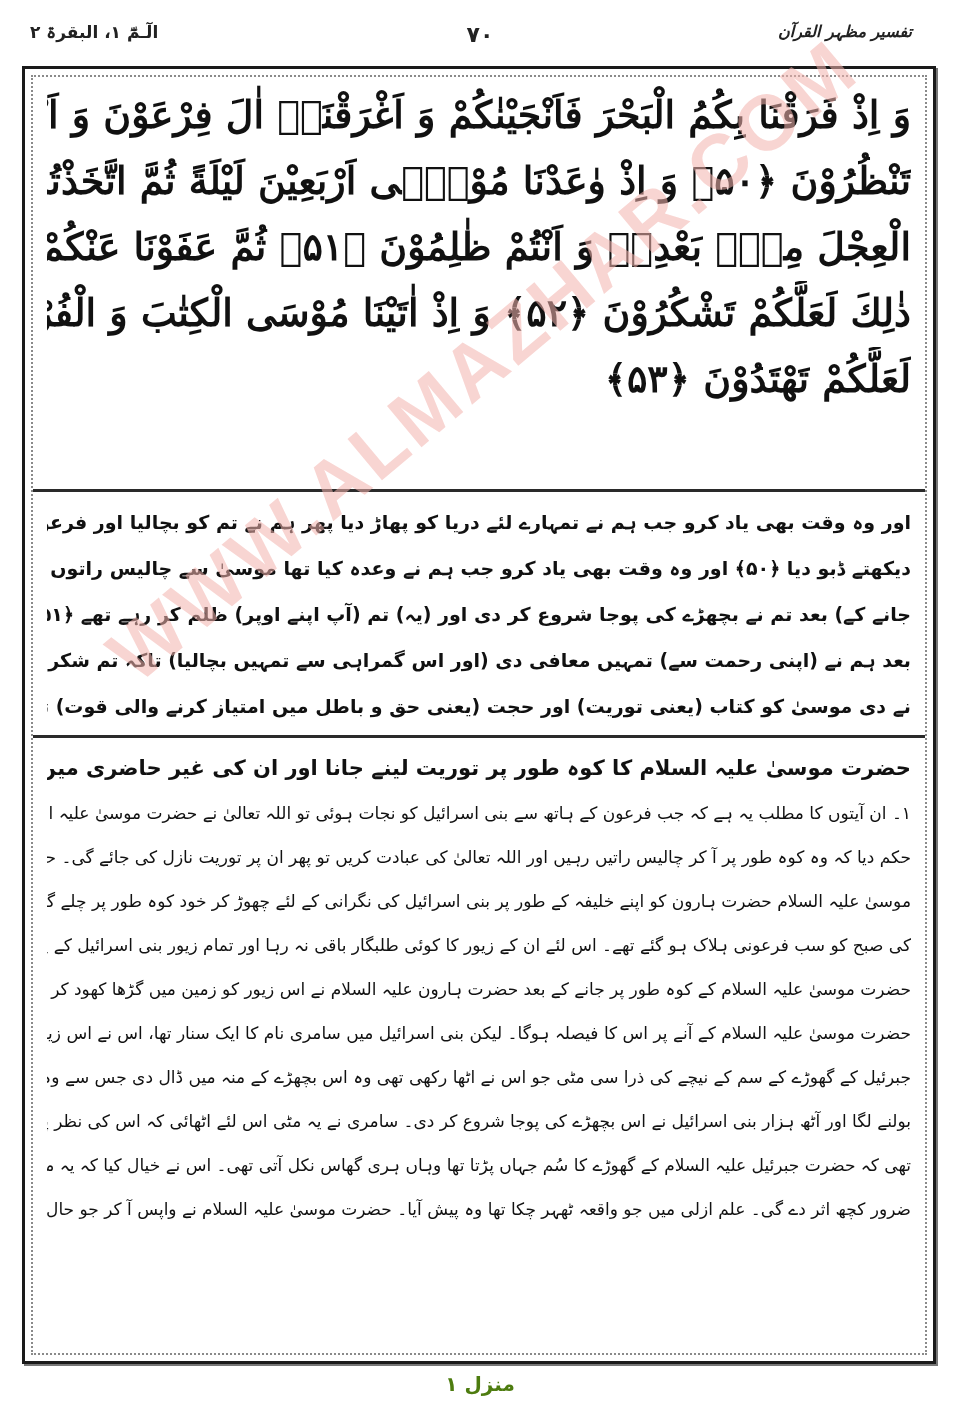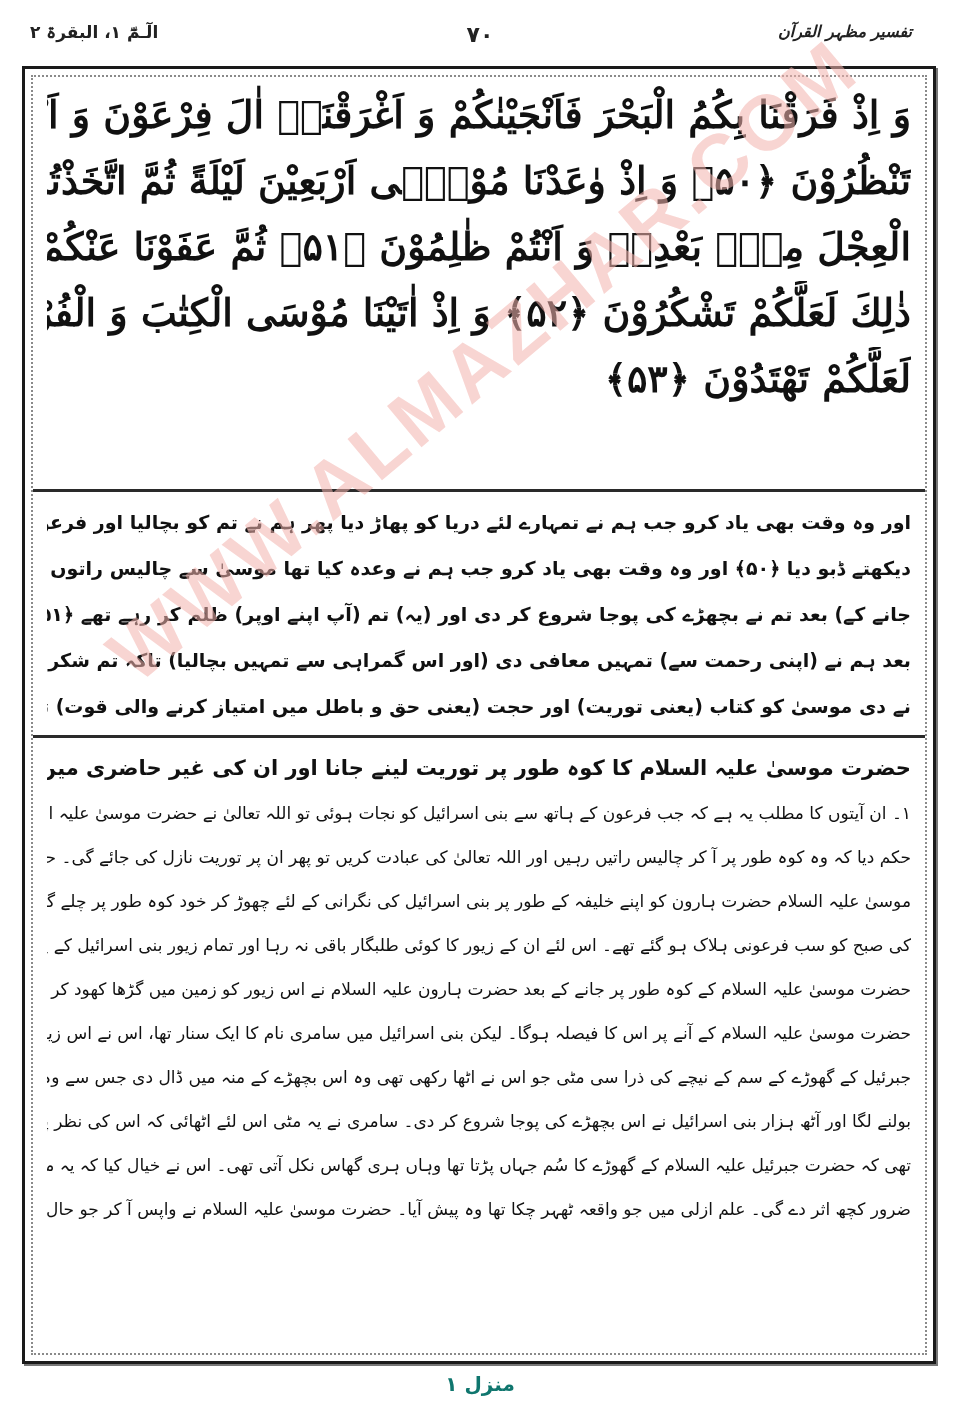--- a/index.html
+++ b/index.html
@@ -25,21 +25,21 @@
   .trans-line { font-family:"DejaVu Sans", sans-serif; font-weight:bold; font-size:19px;
                 line-height:46px; height:46px; text-align:justify; text-align-last:justify;
                 white-space:nowrap; overflow:hidden; }
   .trans-line.last { text-align:right; text-align-last:right; }
   .comm { top:668px; padding:0 14px; }
   .comm-title { font-family:"DejaVu Sans", sans-serif; font-weight:bold; font-size:21px;
                 line-height:46px; height:46px; text-align:right; white-space:nowrap; overflow:hidden; }
   .comm-line { font-family:"DejaVu Sans", sans-serif; font-size:17px; line-height:44px; height:44px;
                text-align:justify; text-align-last:justify; white-space:nowrap; overflow:hidden; }
   .footer { position:absolute; top:1372px; left:0; right:0; text-align:center;
-            font-size:20px; font-weight:bold; direction:rtl; color:#0f766e; }
+            font-size:20px; font-weight:bold; direction:rtl; color:#4d7c0f; }
   .wm { position:absolute; left:120px; top:620px; width:900px; font-family:"Liberation Sans", sans-serif;
         font-weight:bold; font-size:78px; color:#f3b3ae; opacity:0.55; letter-spacing:4px;
         transform:rotate(-40deg); transform-origin:left center; pointer-events:none; white-space:nowrap; }
 </style>
 </head>
 <body>
 
 <div class="hdr">
   <span class="hdr-right">تفسیر مظہر القرآن</span>
   <span class="hdr-center">۷۰</span>

